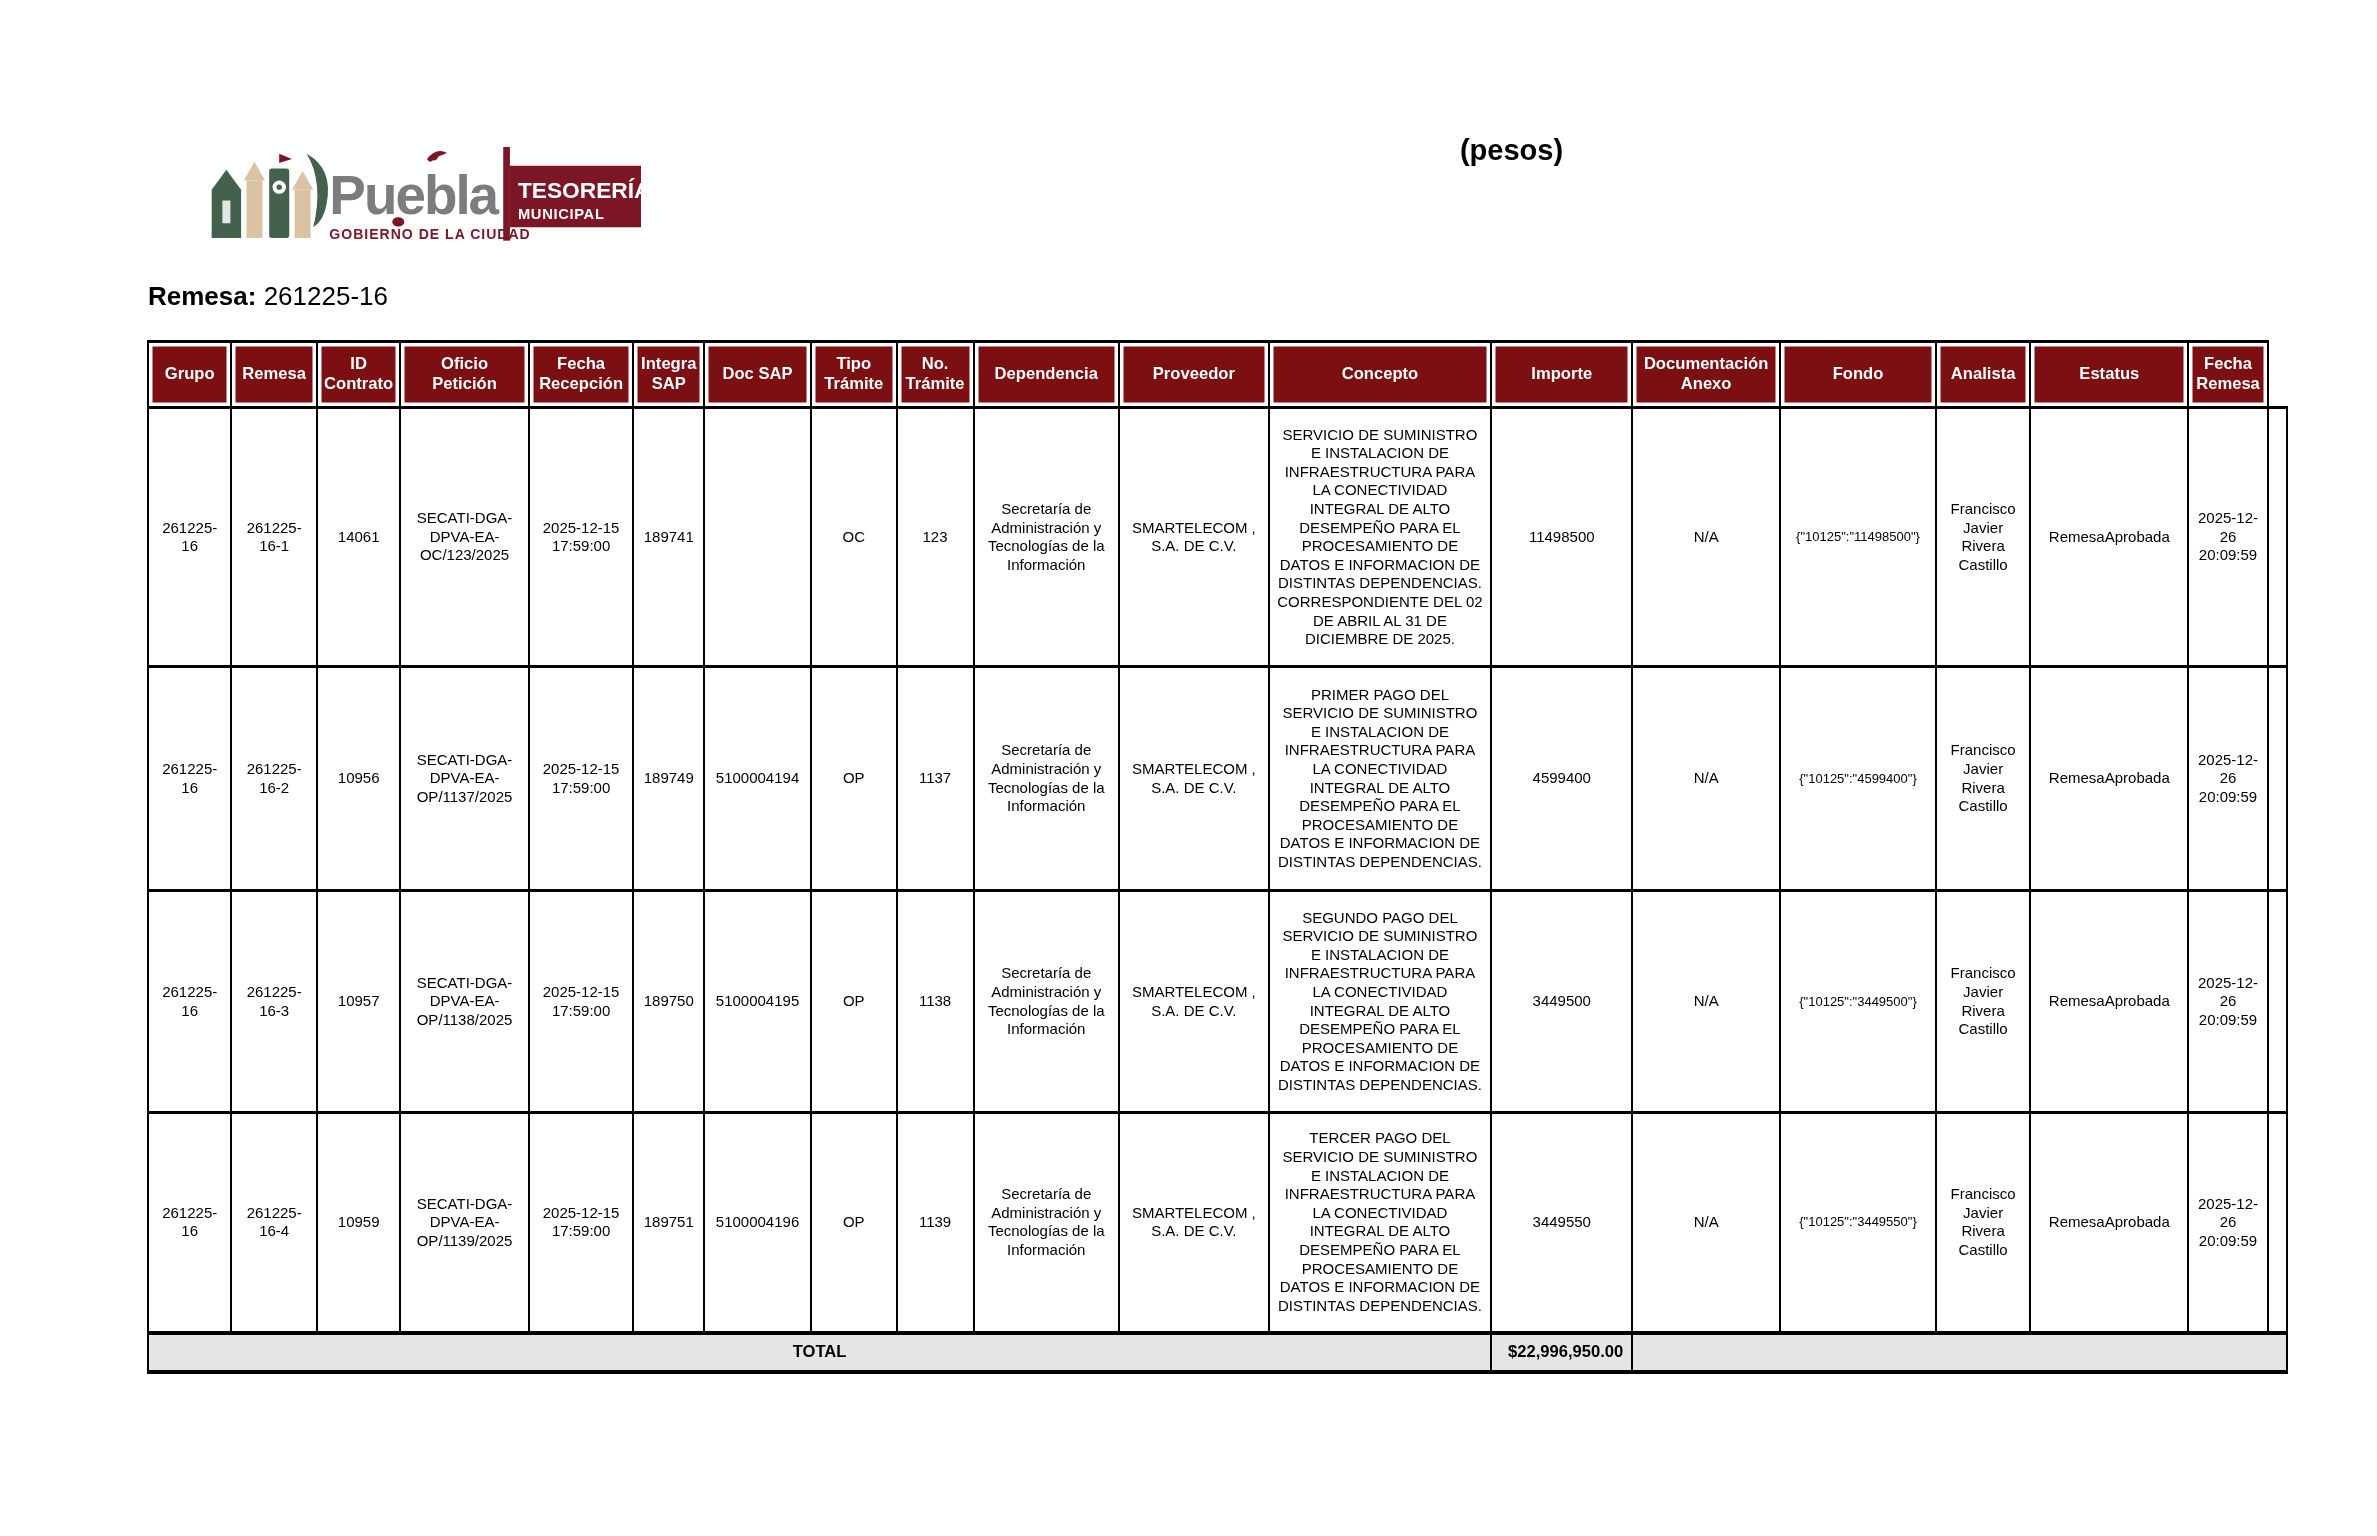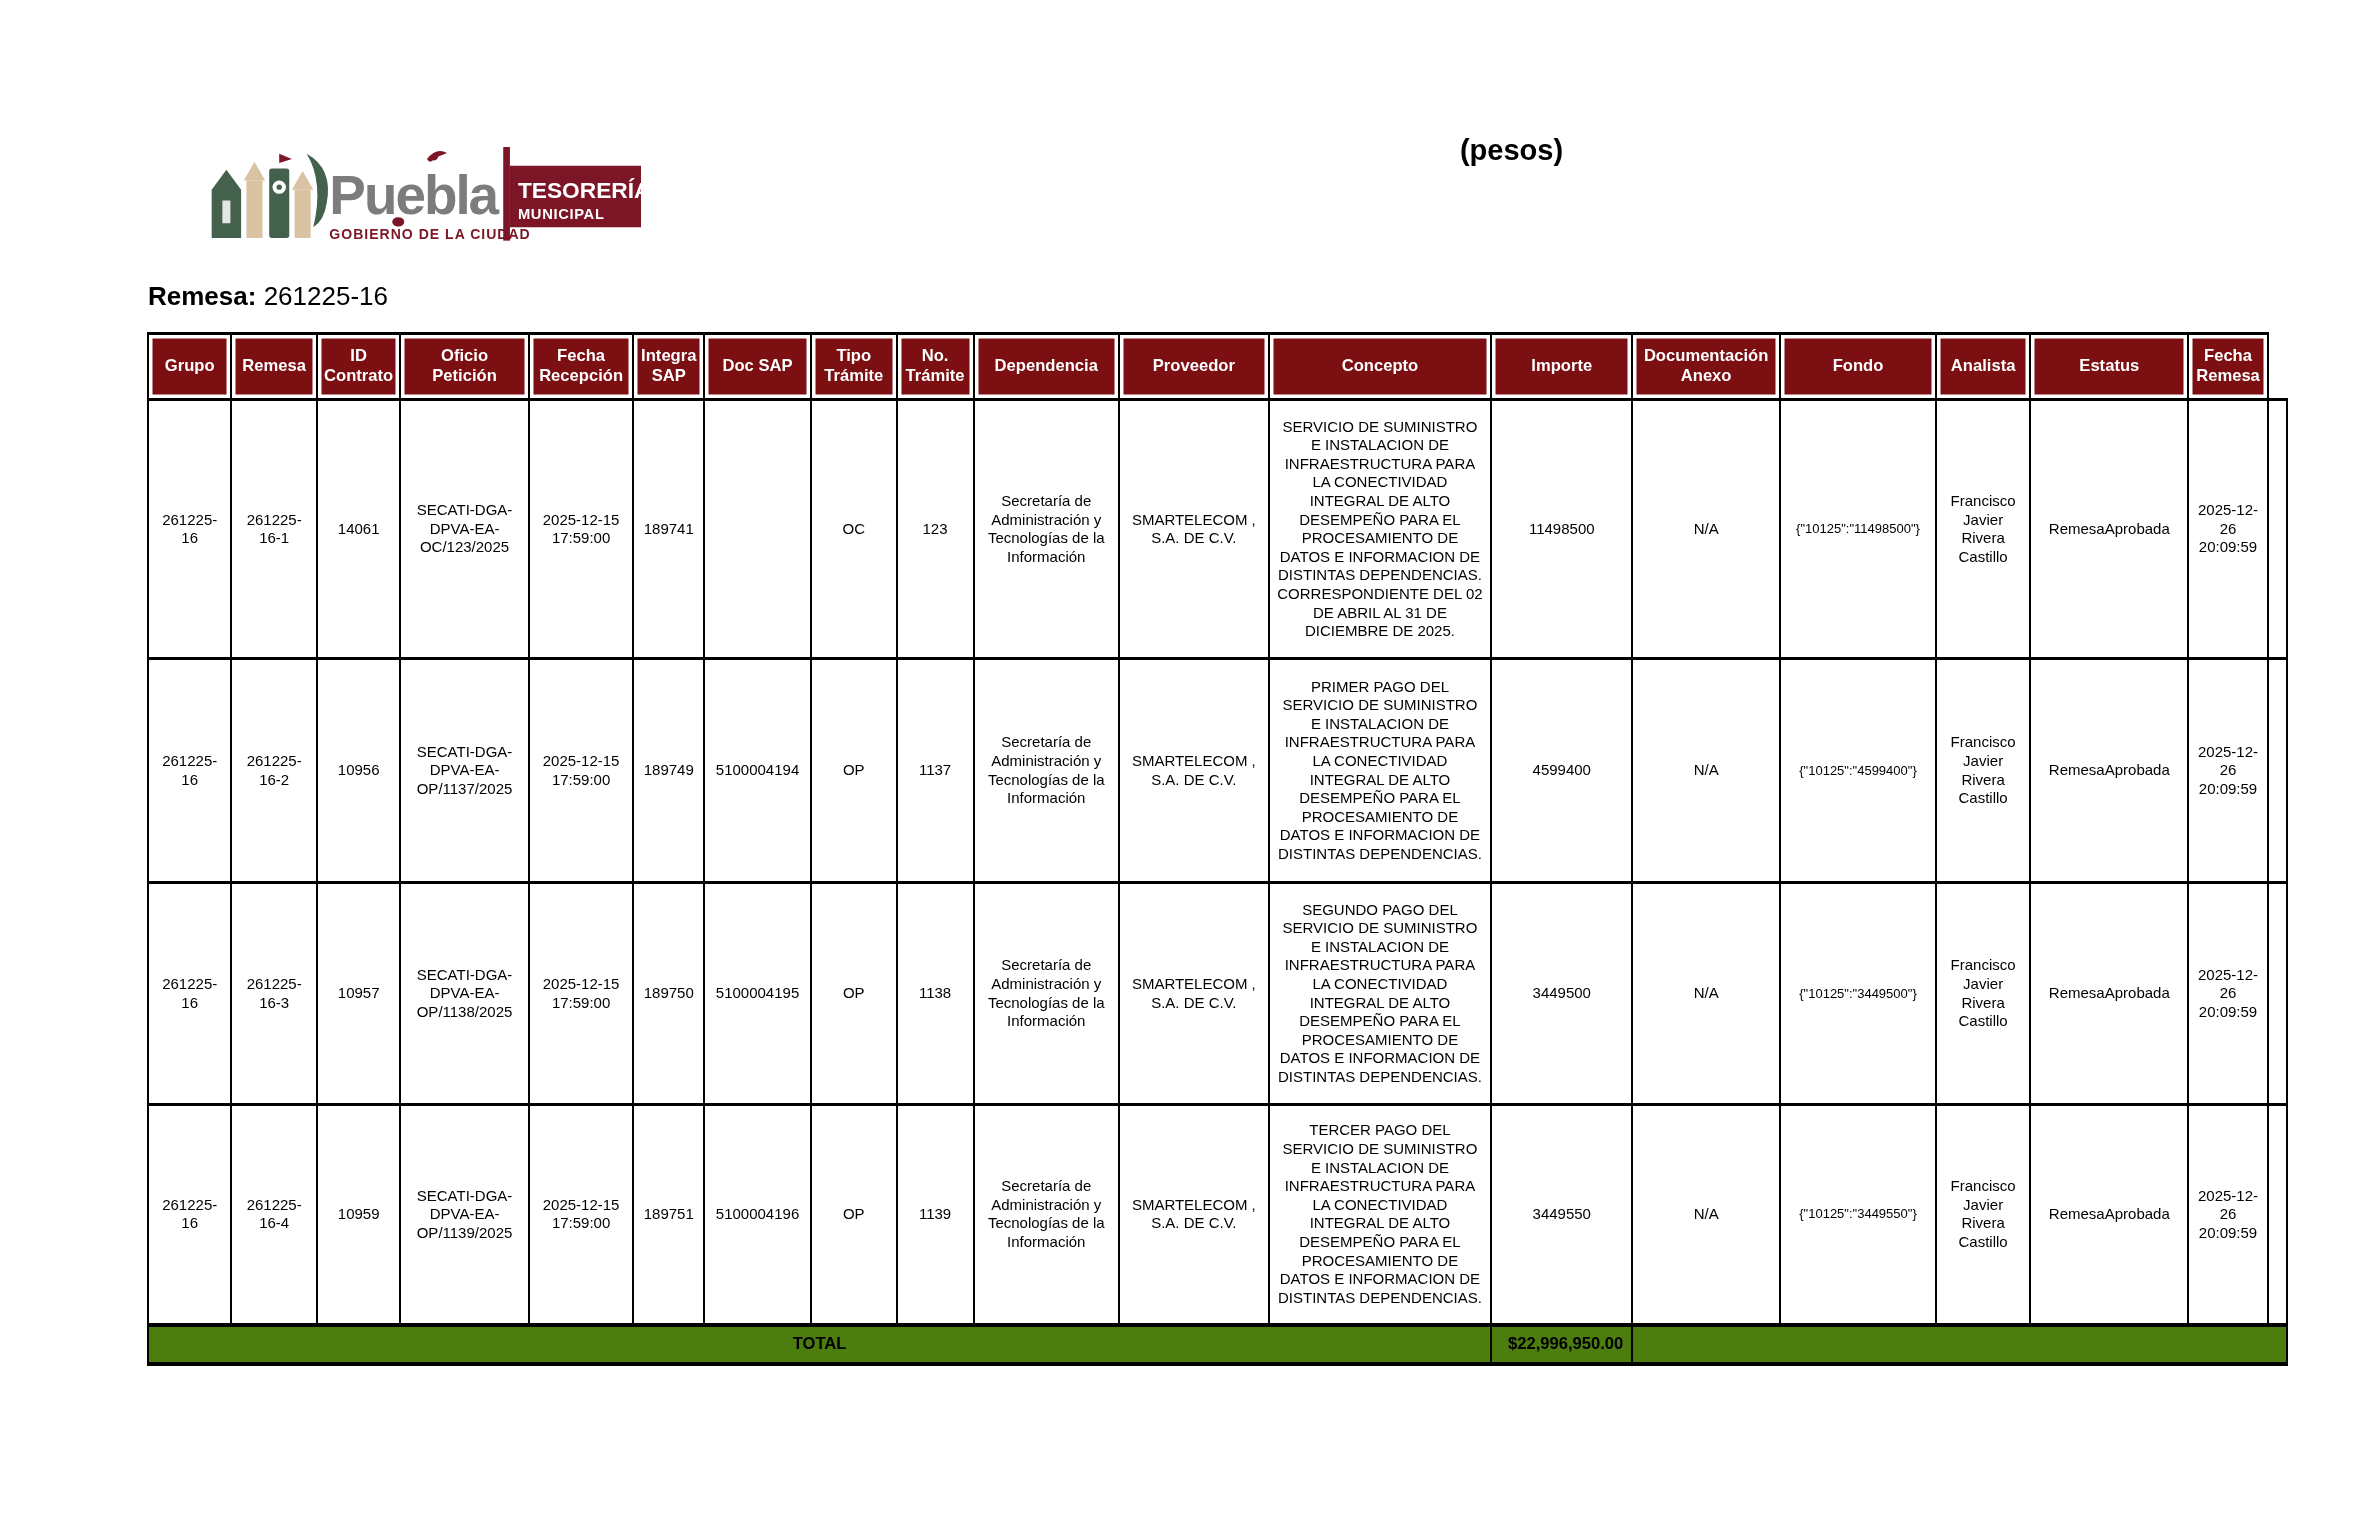--- a/index.html
+++ b/index.html
@@ -10,21 +10,21 @@
   .top{position:relative;height:271px;}
   .logo{position:absolute;left:206px;top:139px;width:442px;height:109px;}
   .title{
     position:absolute;left:1118px;top:131px;width:787px;
     text-align:center;font-weight:bold;font-size:29px;line-height:1.33;
   }
   .remesa{margin:9.7px 0 0 148px;font-size:26px;}
   .remesa .lbl{font-weight:bold;margin-top:32px;}
   table.maintable{
     border-collapse:collapse;table-layout:fixed;
-    width:2141px;margin:20px 0 0 147px;
+    width:2141px;margin:28px 0 0 147px;
   }
   th,td{
     border:2.1px solid #000;border-top-width:3.5px;border-bottom-width:3.5px;
     overflow:hidden;
   }
   th{
     background:#7b0f12;color:#fff;font-weight:bold;font-size:16.6px;
     text-align:center;vertical-align:middle;padding:11px 5.5px;line-height:1.25;
     box-shadow:inset 0 0 0 3.5px #ffffff;
   }
@@ -33,21 +33,21 @@
     font-size:15px;line-height:1.24;text-align:center;vertical-align:middle;
     padding:5.5px 6.2px;word-wrap:break-word;
   }
   td.cell-fondo{font-size:13px;}
   tbody tr:nth-child(1){height:259px;}
   tbody tr:nth-child(2){height:224px;}
   tbody tr:nth-child(3){height:222px;}
   tbody tr:nth-child(4){height:220px;}
   tr.total-row{height:39px;}
   tr.total-row td{
-    background:#4d7c0f;border-top-width:4.1px;border-bottom-width:4.1px;
+    background:#e5e5e5;border-top-width:4.1px;border-bottom-width:4.1px;
     font-weight:bold;font-size:16.6px;
   }
   td.total-amount{text-align:center;padding-left:14px;}
   .logo text{font-family:"Liberation Sans",sans-serif;}
 </style>
 </head>
 <body>
 
 <div class="top">
 

